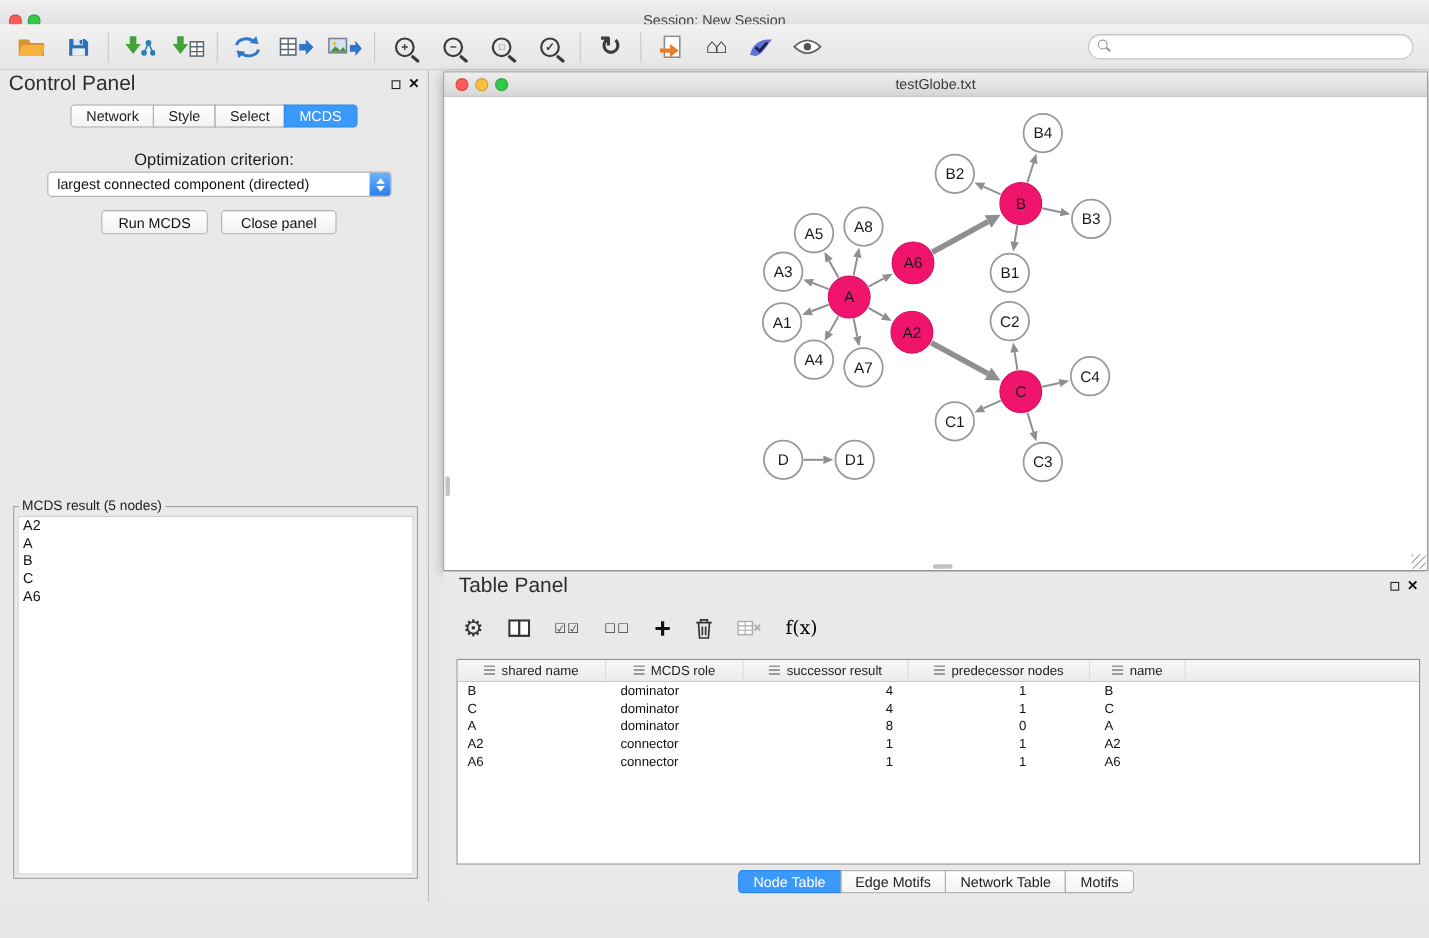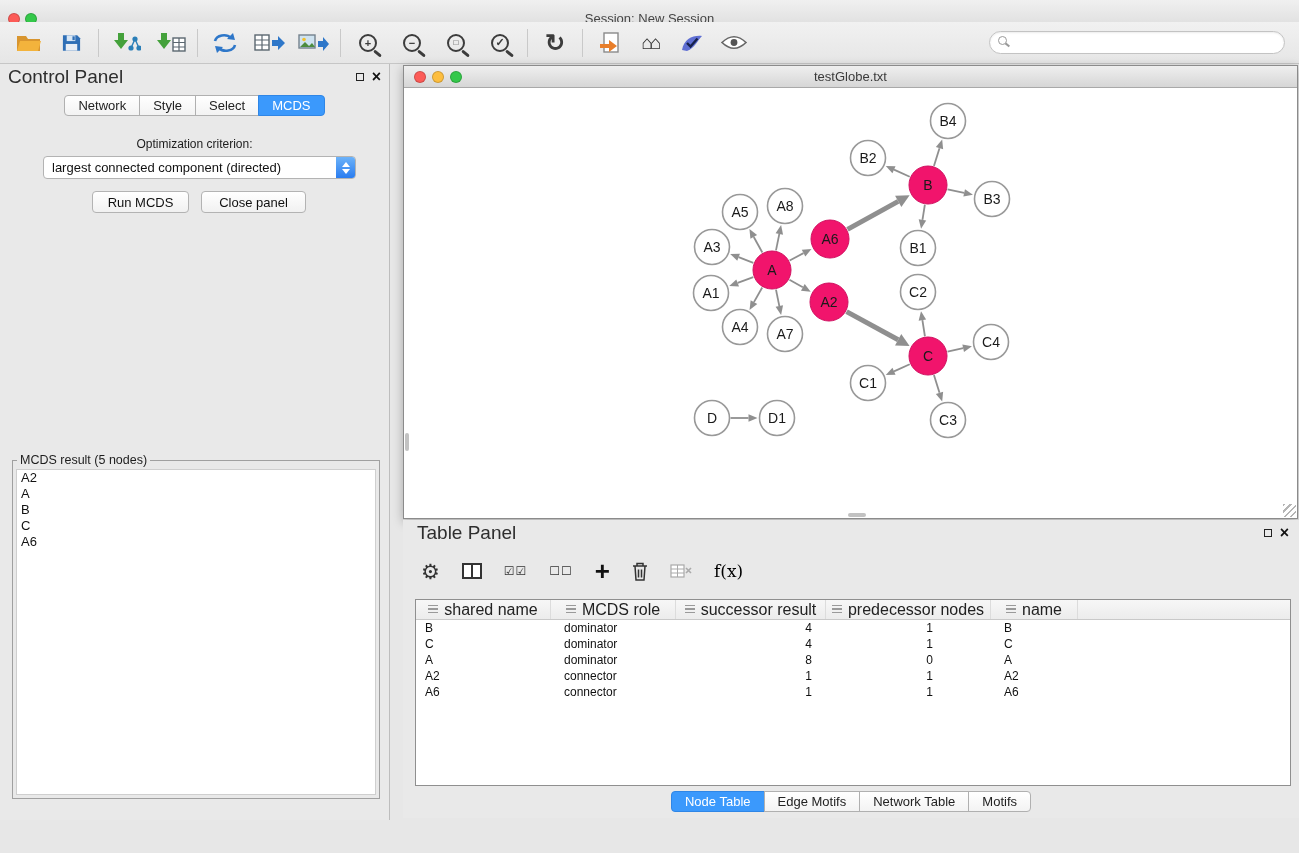--- a/index.html
+++ b/index.html
@@ -43,21 +43,21 @@
   .panel-title { font-size:19px; color:#2e2e2e; }
   .panel-btns { margin-left:auto; display:flex; align-items:center; gap:8px; }
   .panel-float { width:8px; height:8px; border:1.4px solid #222; display:inline-block; }
   .panel-close { font-size:16px; font-weight:bold; color:#111; line-height:10px; }
   .tabs-row { position:absolute; top:31px; left:0; right:0; display:flex; justify-content:center; }
   .seg-tab { padding:2px 13px; font-size:13px; background:linear-gradient(#ffffff,#f3f3f3); border:1px solid #b0b0b0;
     margin-left:-1px; color:#222; height:21px; line-height:16px; }
   .seg-tab:first-child { border-radius:4px 0 0 4px; margin-left:0; }
   .seg-tab:last-child { border-radius:0 4px 4px 0; }
   .seg-tab.selected { background:#3b99fc; border-color:#2f86e6; color:#fff; }
-  .opt-label { position:absolute; top:73px; left:0; right:0; text-align:center; font-size:12px; color:#1d1d1d; }
+  .opt-label { position:absolute; top:73px; left:0; right:0; text-align:center; font-size:15px; color:#1d1d1d; }
   .dropdown { position:absolute; top:92px; left:43px; width:313px; height:23px; background:#fff; border:1px solid #b3b3b3;
     border-radius:4px; display:flex; align-items:center; }
   .dd-text { flex:1; padding-left:8px; font-size:13px; color:#111; white-space:nowrap; overflow:hidden; }
   .dd-stepper { width:19px; height:21px; border-radius:0 3px 3px 0; background:linear-gradient(#6cb2f9,#2a7df0);
     display:flex; flex-direction:column; align-items:center; justify-content:center; gap:2px; }
   .tri-up { width:0; height:0; border-left:4px solid transparent; border-right:4px solid transparent; border-bottom:5px solid #fff; }
   .tri-down { width:0; height:0; border-left:4px solid transparent; border-right:4px solid transparent; border-top:5px solid #fff; }
   .cp-button { position:absolute; top:127px; height:22px; background:linear-gradient(#ffffff,#f1f1f1); border:1px solid #b3b3b3;
     border-radius:4px; font-size:13px; color:#111; font-family:"Liberation Sans",sans-serif; }
   .btn-run { left:92px; width:97px; }
@@ -85,21 +85,21 @@
   .tp-header { position:absolute; top:5px; left:14px; right:10px; height:16px; display:flex; align-items:center; }
   .tp-toolbar { position:absolute; top:33px; left:18px; height:36px; display:flex; align-items:center; gap:22px; }
   .tpi { background:none; border:none; display:flex; align-items:center; justify-content:center; height:32px; cursor:default; }
   .gear-glyph { font-size:21px; color:#333; line-height:1; }
   .checks-glyph { font-size:12px; color:#333; letter-spacing:1px; }
   .plus-glyph { font-size:26px; font-weight:900; color:#111; line-height:1; }
   .fx-glyph { font-family:"DejaVu Serif","Liberation Serif",serif; font-size:17px; color:#000000; }
   .data-table { position:absolute; top:79px; left:12px; right:8px; height:187px; background:#fff; border:1px solid #8f8f8f; overflow:hidden; }
   .thead, .tr { display:grid; grid-template-columns:135px 125px 150px 165px 87px 1fr; }
   .thead { background:linear-gradient(#f7f7f7,#ececec); border-bottom:1px solid #c9c9c9; height:20px; }
-  .th { display:flex; align-items:center; justify-content:center; gap:6px; font-size:16px; color:#222; border-right:1px solid #dcdcdc; }
+  .th { display:flex; align-items:center; justify-content:center; gap:6px; font-size:12px; color:#222; border-right:1px solid #dcdcdc; }
   .th.cf { border-right:none; }
   .col-sort-icon { width:10px; height:9px; background:repeating-linear-gradient(to bottom,#9a9a9a 0 1.5px, transparent 1.5px 3.5px); }
   .tr { height:16px; }
   .td { font-size:12px; color:#111; line-height:16px; white-space:nowrap; overflow:hidden; }
   .td.c0 { padding-left:9px; }
   .td.c1 { padding-left:13px; }
   .td.c2 { text-align:right; padding-right:14px; }
   .td.c3 { text-align:right; padding-right:58px; }
   .td.c4 { padding-left:13px; }
   .tp-tabs { position:absolute; top:271px; left:0; right:0; display:flex; justify-content:center; }

